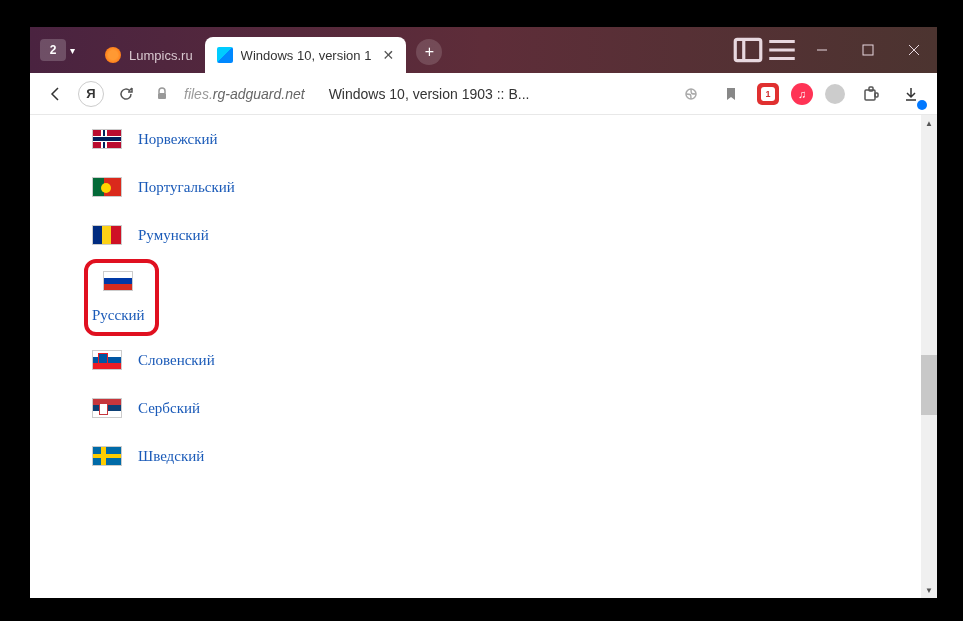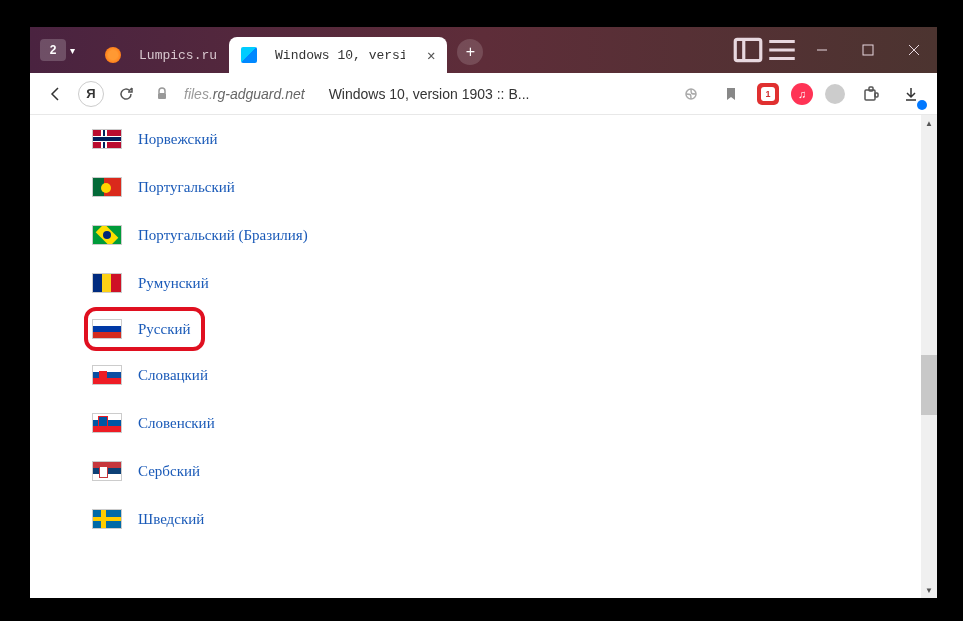--- a/index.html
+++ b/index.html
@@ -1,21 +1,21 @@
 <!DOCTYPE html>
 <html><head>
 <meta charset="utf-8">
 <style>
 * { margin: 0; padding: 0; box-sizing: border-box; }
 body { font-family: "Segoe UI", Arial, sans-serif; background: #000; width: 963px; height: 621px; overflow: hidden; position: relative; }
 .window { position: absolute; top: 27px; left: 30px; width: 907px; height: 571px; background: #fff; border-radius: 0; overflow: hidden; box-shadow: 0 0 0 1px rgba(0,0,0,0.2); }
 .titlebar { height: 46px; background: linear-gradient(90deg, #4a2340 0%, #5e2d39 50%, #4c3430 100%); display: flex; align-items: center; padding: 0 0 0 10px; }
 .tabcount { width: 26px; height: 22px; background: rgba(255,255,255,0.2); border-radius: 4px; color: #fff; font-size: 12px; font-weight: bold; display: flex; align-items: center; justify-content: center; margin-right: 4px; }
 .chev { color: #fff; font-size: 10px; margin-right: 18px; }
-.tab { height: 36px; display: flex; align-items: center; padding: 0 12px; color: #d8c8cf; font-size: 13px; margin-top: 10px; border-radius: 8px 8px 0 0; gap: 18px; font-family: Liberation Mono, monospace; }
+.tab { height: 36px; display: flex; align-items: center; padding: 0 12px; color: #d8c8cf; font-size: 13px; margin-top: 10px; border-radius: 8px 8px 0 0; gap: 8px; }
 .tab.active { background: #fff; color: #333; }
 .tab.active .tab-title { color: #333; }
 .favicon { width: 16px; height: 16px; border-radius: 50%; }
 .fav-orange { background: radial-gradient(circle, #ff9933 40%, #ff6600 100%); }
 .fav-win { background: linear-gradient(135deg, #0cf 50%, #08f 50%); border-radius: 2px; }
 .tab-title { white-space: nowrap; overflow: hidden; max-width: 130px; font-size: 13px; }
 .tab-close { color: #555; font-size: 14px; margin-left: 4px; cursor: pointer; }
 .newtab { width: 26px; height: 26px; border-radius: 50%; background: rgba(255,255,255,0.15); color: #fff; display: flex; align-items: center; justify-content: center; margin-left: 10px; font-size: 16px; margin-top: 4px; }
 .wincontrols { margin-left: auto; display: flex; align-items: center; gap: 0; }
 .wc { width: 46px; height: 46px; display: flex; align-items: center; justify-content: center; color: #e8d8df; font-size: 14px; }
@@ -39,21 +39,21 @@
 .dl-badge { position:absolute; bottom:-2px; right:-2px; width:10px; height:10px; background:#0078ff; border-radius:50%; }
 .content { height: calc(100% - 88px); background:#fff; overflow-y: hidden; position: relative; }
 .scrollbar-track { position:absolute; right:0; top:0; width:16px; height:100%; background:#f0f0f0; }
 .scrollbar-thumb { position:absolute; width:16px; background:#c8c8c8; }
 .scrollbar-arrow { position:absolute; width:16px; height:16px; background:#f0f0f0; display:flex; align-items:center; justify-content:center; font-size:8px; color:#555; }
 .lang-list { padding: 0 0 0 62px; }
 .lang-item { display:flex; align-items:center; gap: 16px; padding: 14px 0; }
 .flag { width: 30px; height: 20px; border: 1px solid #ccc; position:relative; overflow:hidden; background:#ddd; }
 .lang-link { color: #1a5ab8; font-size: 15px; font-family: Georgia, 'Times New Roman', serif; text-decoration: none; text-align: center; }
 .highlight { border: 4px solid #e01020; border-radius: 12px; padding: 2px 10px 2px 4px; margin-left: -8px; }
-.highlight .lang-item { padding: 6px 0; }
+.highlight .lang-item { padding: 6px 0; flex-direction: column; }
 
 .flag-no { background: linear-gradient(to right, #ba0c2f 28%, #fff 28%, #fff 34%, #00205b 34%, #00205b 44%, #fff 44%, #fff 50%, #ba0c2f 50%); }
 .flag-no::after { content:""; position:absolute; top:36%; left:0; right:0; height:28%; background: linear-gradient(to bottom, #fff 0%, #fff 22%, #00205b 22%, #00205b 78%, #fff 78%, #fff 100%); }
 .flag-pl { background: linear-gradient(to bottom, #fff 50%, #dc143c 50%); }
 .flag-pt { background: linear-gradient(to right, #046a38 40%, #da291c 40%); }
 .flag-pt::after { content:""; position:absolute; left:30%; top:25%; width:10px; height:10px; background:#ffd500; border-radius:50%; }
 .flag-br { background:#009b3a; }
 .flag-br::before { content:""; position:absolute; left:50%; top:50%; width:20px; height:12px; background:#fedf00; transform: translate(-50%,-50%) rotate(45deg); }
 .flag-br::after { content:""; position:absolute; left:50%; top:50%; width:8px; height:8px; background:#002776; border-radius:50%; transform: translate(-50%,-50%); }
 .flag-ro { background: linear-gradient(to right, #002b7f 33%, #fcd116 33%, #fcd116 66%, #ce1126 66%); }
@@ -172,32 +172,26 @@
   </div>
 
   <div class="content">
     <div class="lang-list" id="lang-list"><div class="lang-item">
           <div class="flag flag-no"></div>
           <a class="lang-link" href="#">Норвежский</a>
         </div><div class="lang-item">
           <div class="flag flag-pt"></div>
           <a class="lang-link" href="#">Португальский</a>
         </div><div class="lang-item">
-          <div class="flag flag-br"></div>
-          <a class="lang-link" href="#">Португальский (Бразилия)</a>
-        </div><div class="lang-item">
           <div class="flag flag-ro"></div>
           <a class="lang-link" href="#">Румунский</a>
         </div><div class="highlight" style="display: inline-block;"><div class="lang-item">
             <div class="flag flag-ru"></div>
             <a class="lang-link" href="#">Русский</a>
           </div></div><div></div><div class="lang-item">
-          <div class="flag flag-sk"></div>
-          <a class="lang-link" href="#">Словацкий</a>
-        </div><div class="lang-item">
           <div class="flag flag-si"></div>
           <a class="lang-link" href="#">Словенский</a>
         </div><div class="lang-item">
           <div class="flag flag-rs"></div>
           <a class="lang-link" href="#">Сербский</a>
         </div><div class="lang-item">
           <div class="flag flag-se"></div>
           <a class="lang-link" href="#">Шведский</a>
         </div></div>
     <div class="scrollbar-track">

